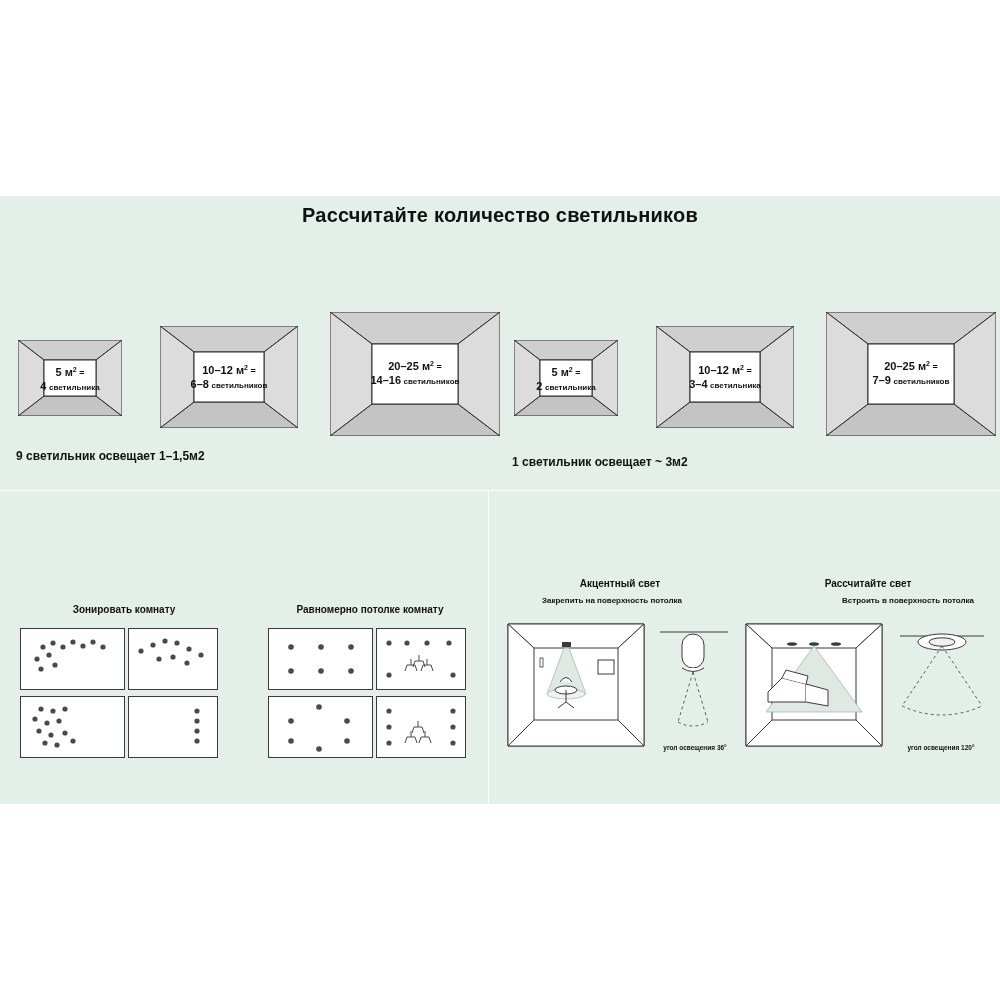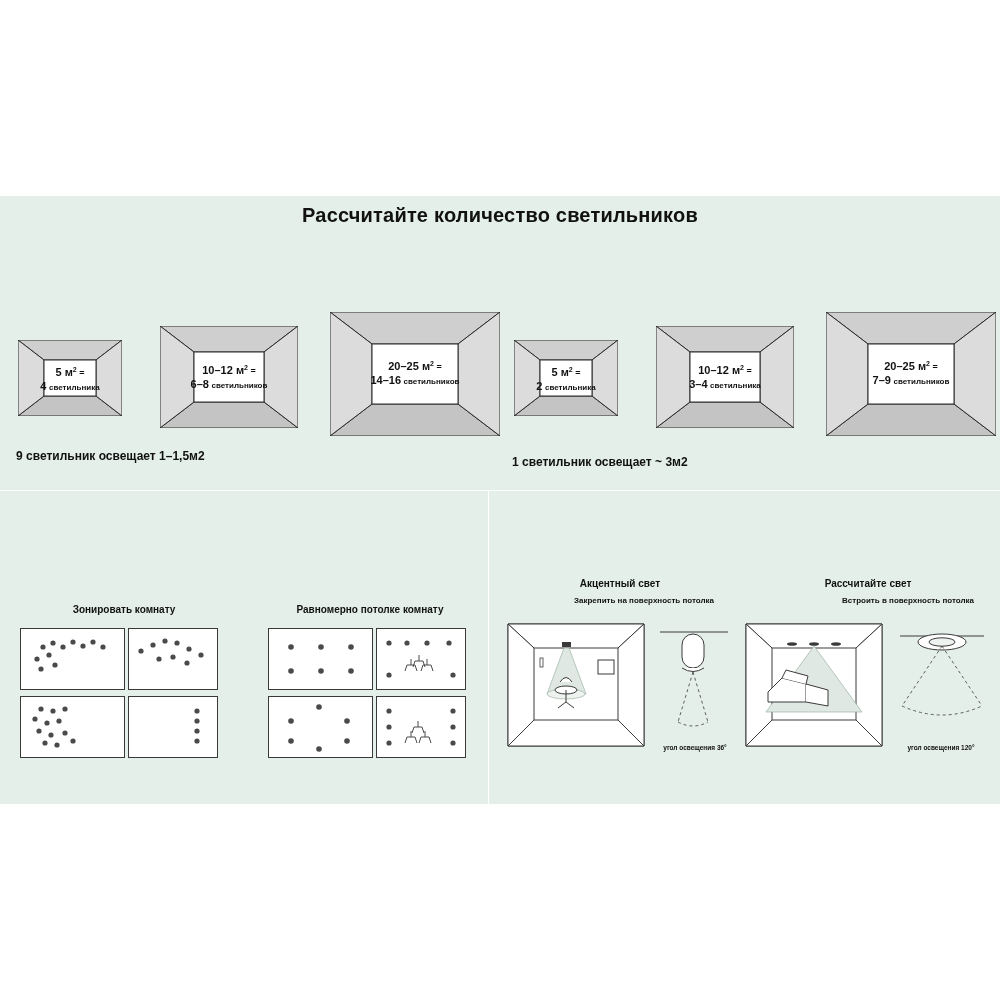--- a/index.html
+++ b/index.html
@@ -355,21 +355,21 @@
       <g stroke="#4a4a4a" stroke-width="1" fill="none">
         <path d="M34 34 v6 M30 40 h8 M30 40 l-2 6 M38 40 l2 6"></path>
         <path d="M48 34 v6 M44 40 h8 M44 40 l-2 6 M52 40 l2 6"></path>
         <path d="M41 24 v6 M37 30 h8 M37 30 l-2 6 M45 30 l2 6"></path>
       </g>
     </svg>
   </div>
 
 
   <div class="mini-head" style="left:500px;top:382px;width:240px;">Акцентный свет</div>
-  <div class="mini-sub" style="left:524px;top:400px;width:240px;">Закрепить на поверхность потолка</div>
+  <div class="mini-sub" style="left:492px;top:400px;width:240px;">Закрепить на поверхность потолка</div>
 
   <div class="mini-head" style="left:748px;top:382px;width:240px;">Рассчитайте свет</div>
   <div class="mini-sub" style="left:788px;top:400px;width:240px;">Встроить в поверхность потолка</div>
 
   <div class="scene" style="left:506px;top:424px;width:140px;height:130px;">
     <svg width="140" height="130" viewBox="0 0 140 130">
       <polygon points="2,4 138,4 138,126 2,126" fill="#ffffff" stroke="#3a3a3a" stroke-width="1"></polygon>
       <polygon points="2,4 138,4 112,28 28,28" fill="#ffffff" stroke="#3a3a3a" stroke-width="1"></polygon>
       <polygon points="2,126 138,126 112,100 28,100" fill="#ffffff" stroke="#3a3a3a" stroke-width="1"></polygon>
       <polygon points="2,4 28,28 28,100 2,126" fill="#ffffff" stroke="#3a3a3a" stroke-width="1"></polygon>

